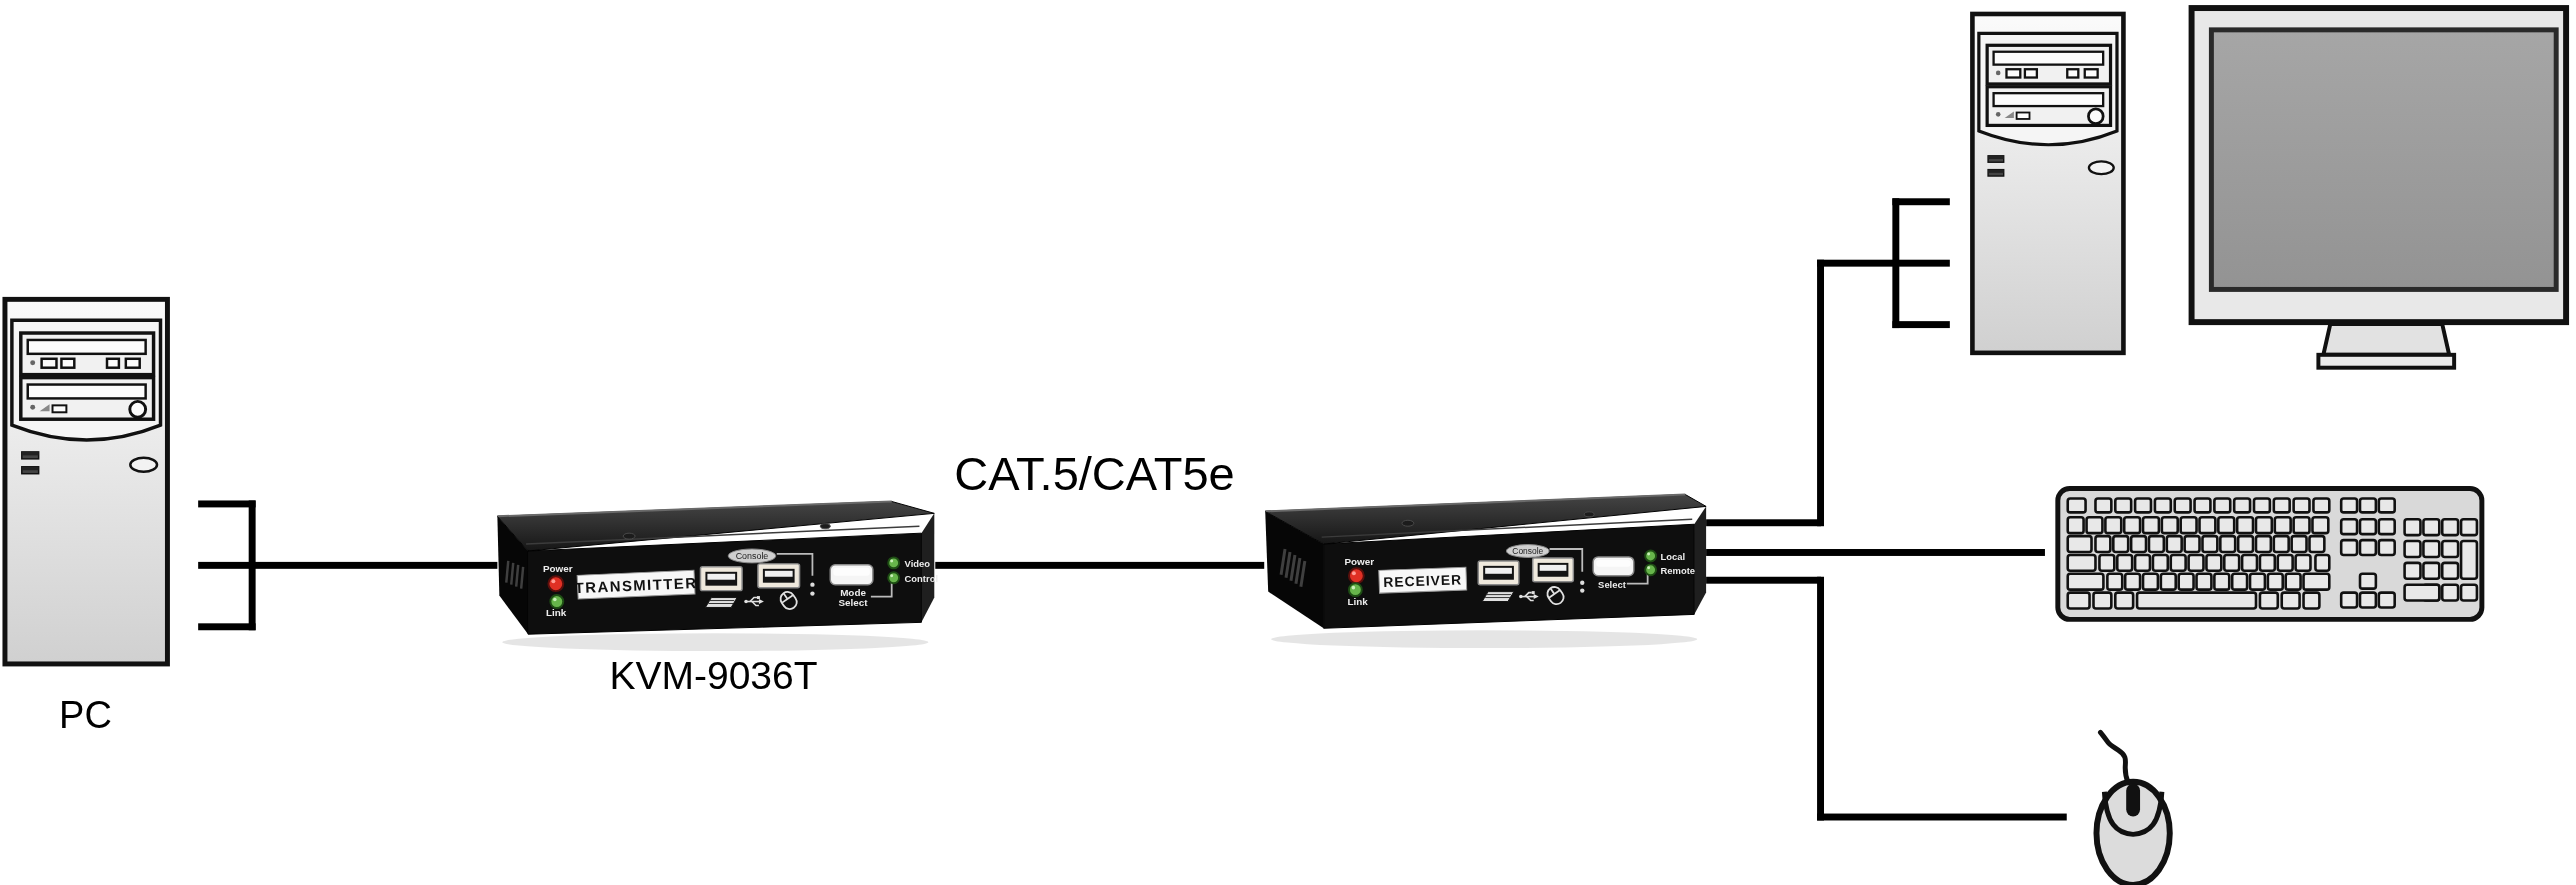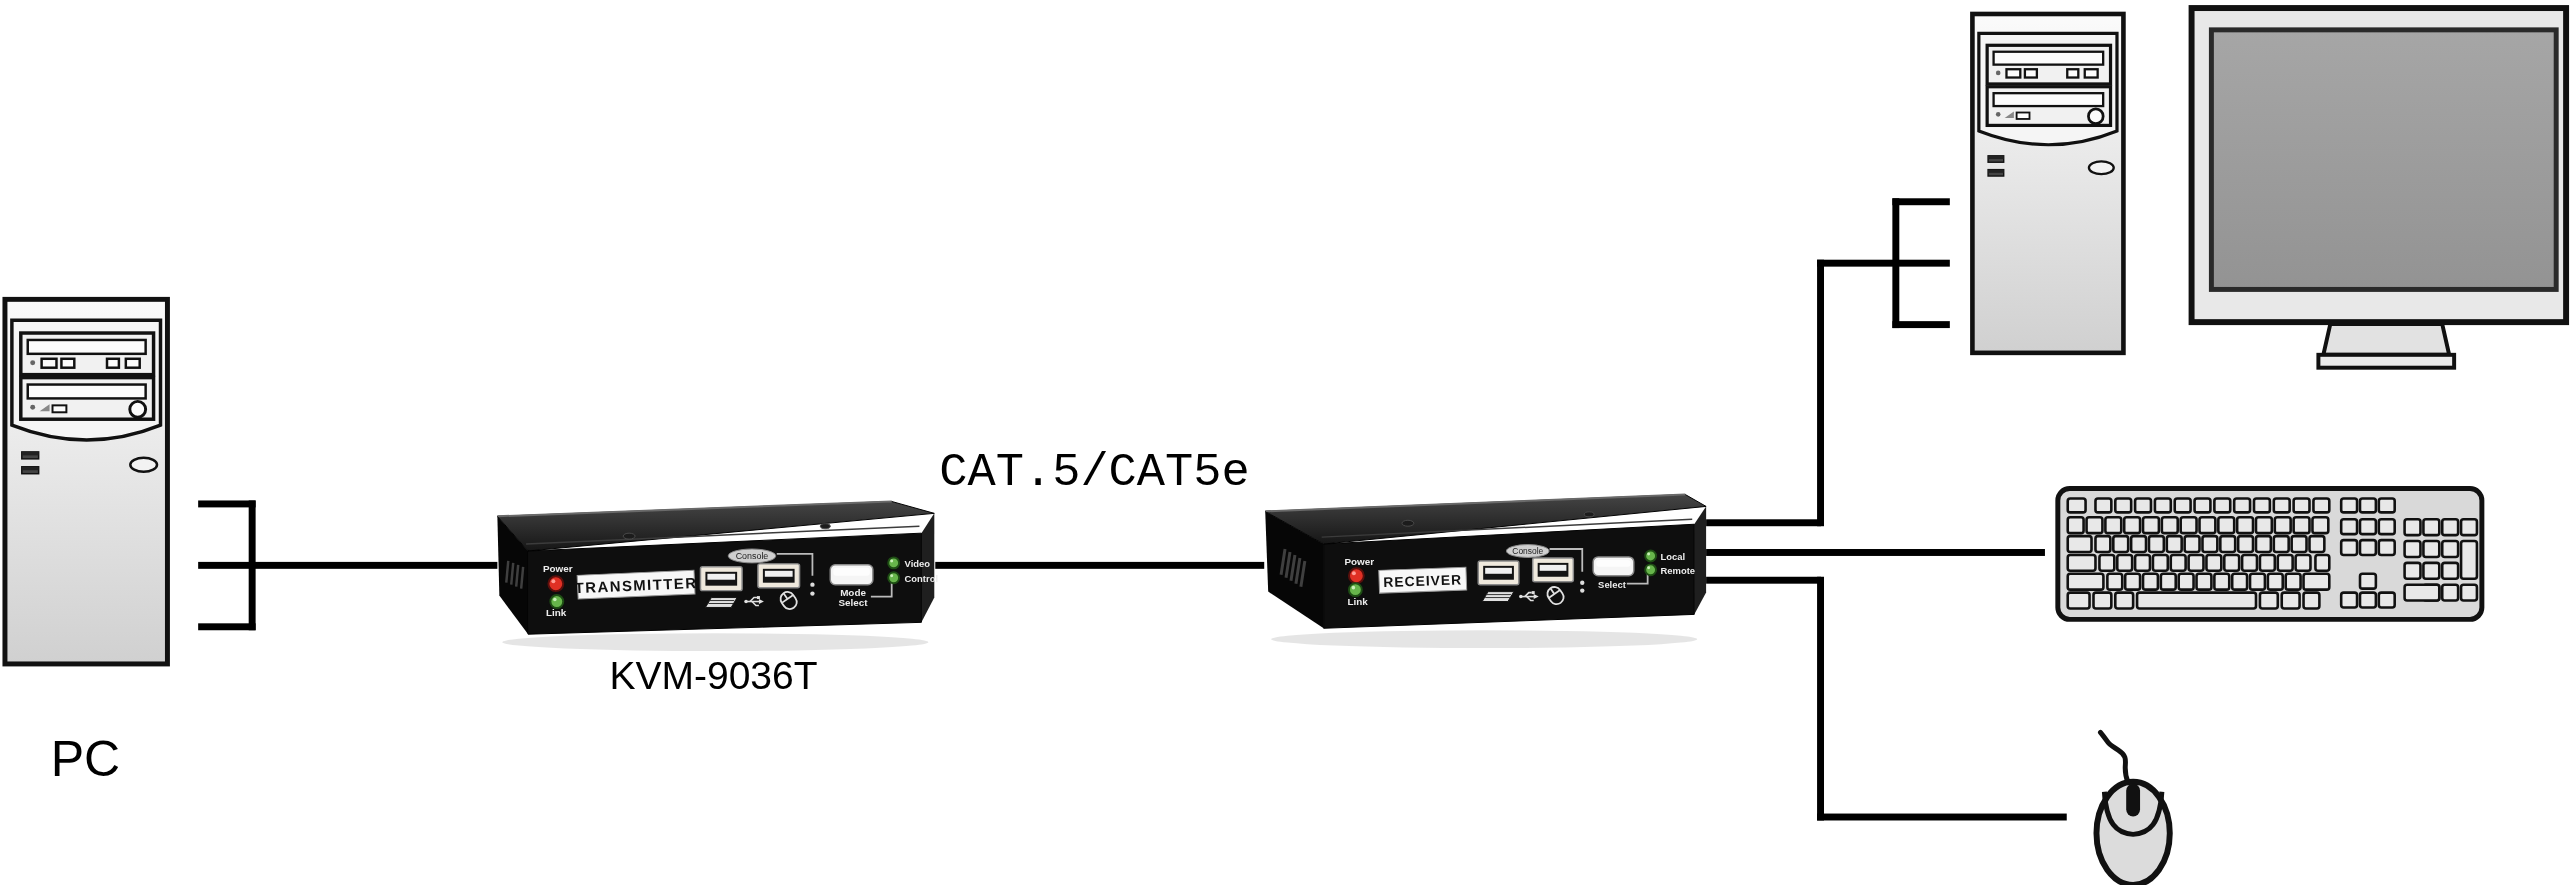--- a/index.html
+++ b/index.html
@@ -1,23 +1,23 @@
 <!DOCTYPE html>
 <html><head>
 <meta charset="utf-8">
 <style>
   html,body{margin:0;padding:0;background:#ffffff;}
   .canvas{position:relative;width:2576px;height:886px;background:#ffffff;overflow:hidden;
           font-family:"Liberation Sans",sans-serif;}
   svg.layer{position:absolute;left:0;top:0;width:2576px;height:886px;}
   .biglabel{position:absolute;color:#000;text-align:center;font-family:"Liberation Sans",sans-serif;}
-  .lbl-pc{left:16px;top:694px;width:139px;font-size:50px;margin-top:36px;}
+  .lbl-pc{left:16px;top:694px;width:139px;font-size:38px;}
   .lbl-txmodel{left:565px;top:654px;width:297px;font-size:39px;}
   .lbl-rxmodel{left:1336px;top:654px;width:297px;font-size:39px;}
-  .lbl-cable{left:936px;top:446px;width:317px;font-size:47px;font-family:Liberation Mono, monospace;}
+  .lbl-cable{left:936px;top:446px;width:317px;font-size:47px;}
   text{font-family:"Liberation Sans",sans-serif;}
   .ptxt{fill:#ededed;font-weight:700;}
   .key{fill:#e8e8e8;stroke:#111;stroke-width:2.6;}
 </style>
 </head>
 <body>
 
 <div class="canvas">
 
 <svg class="layer" viewBox="0 0 2600 894" xmlns="http://www.w3.org/2000/svg">

